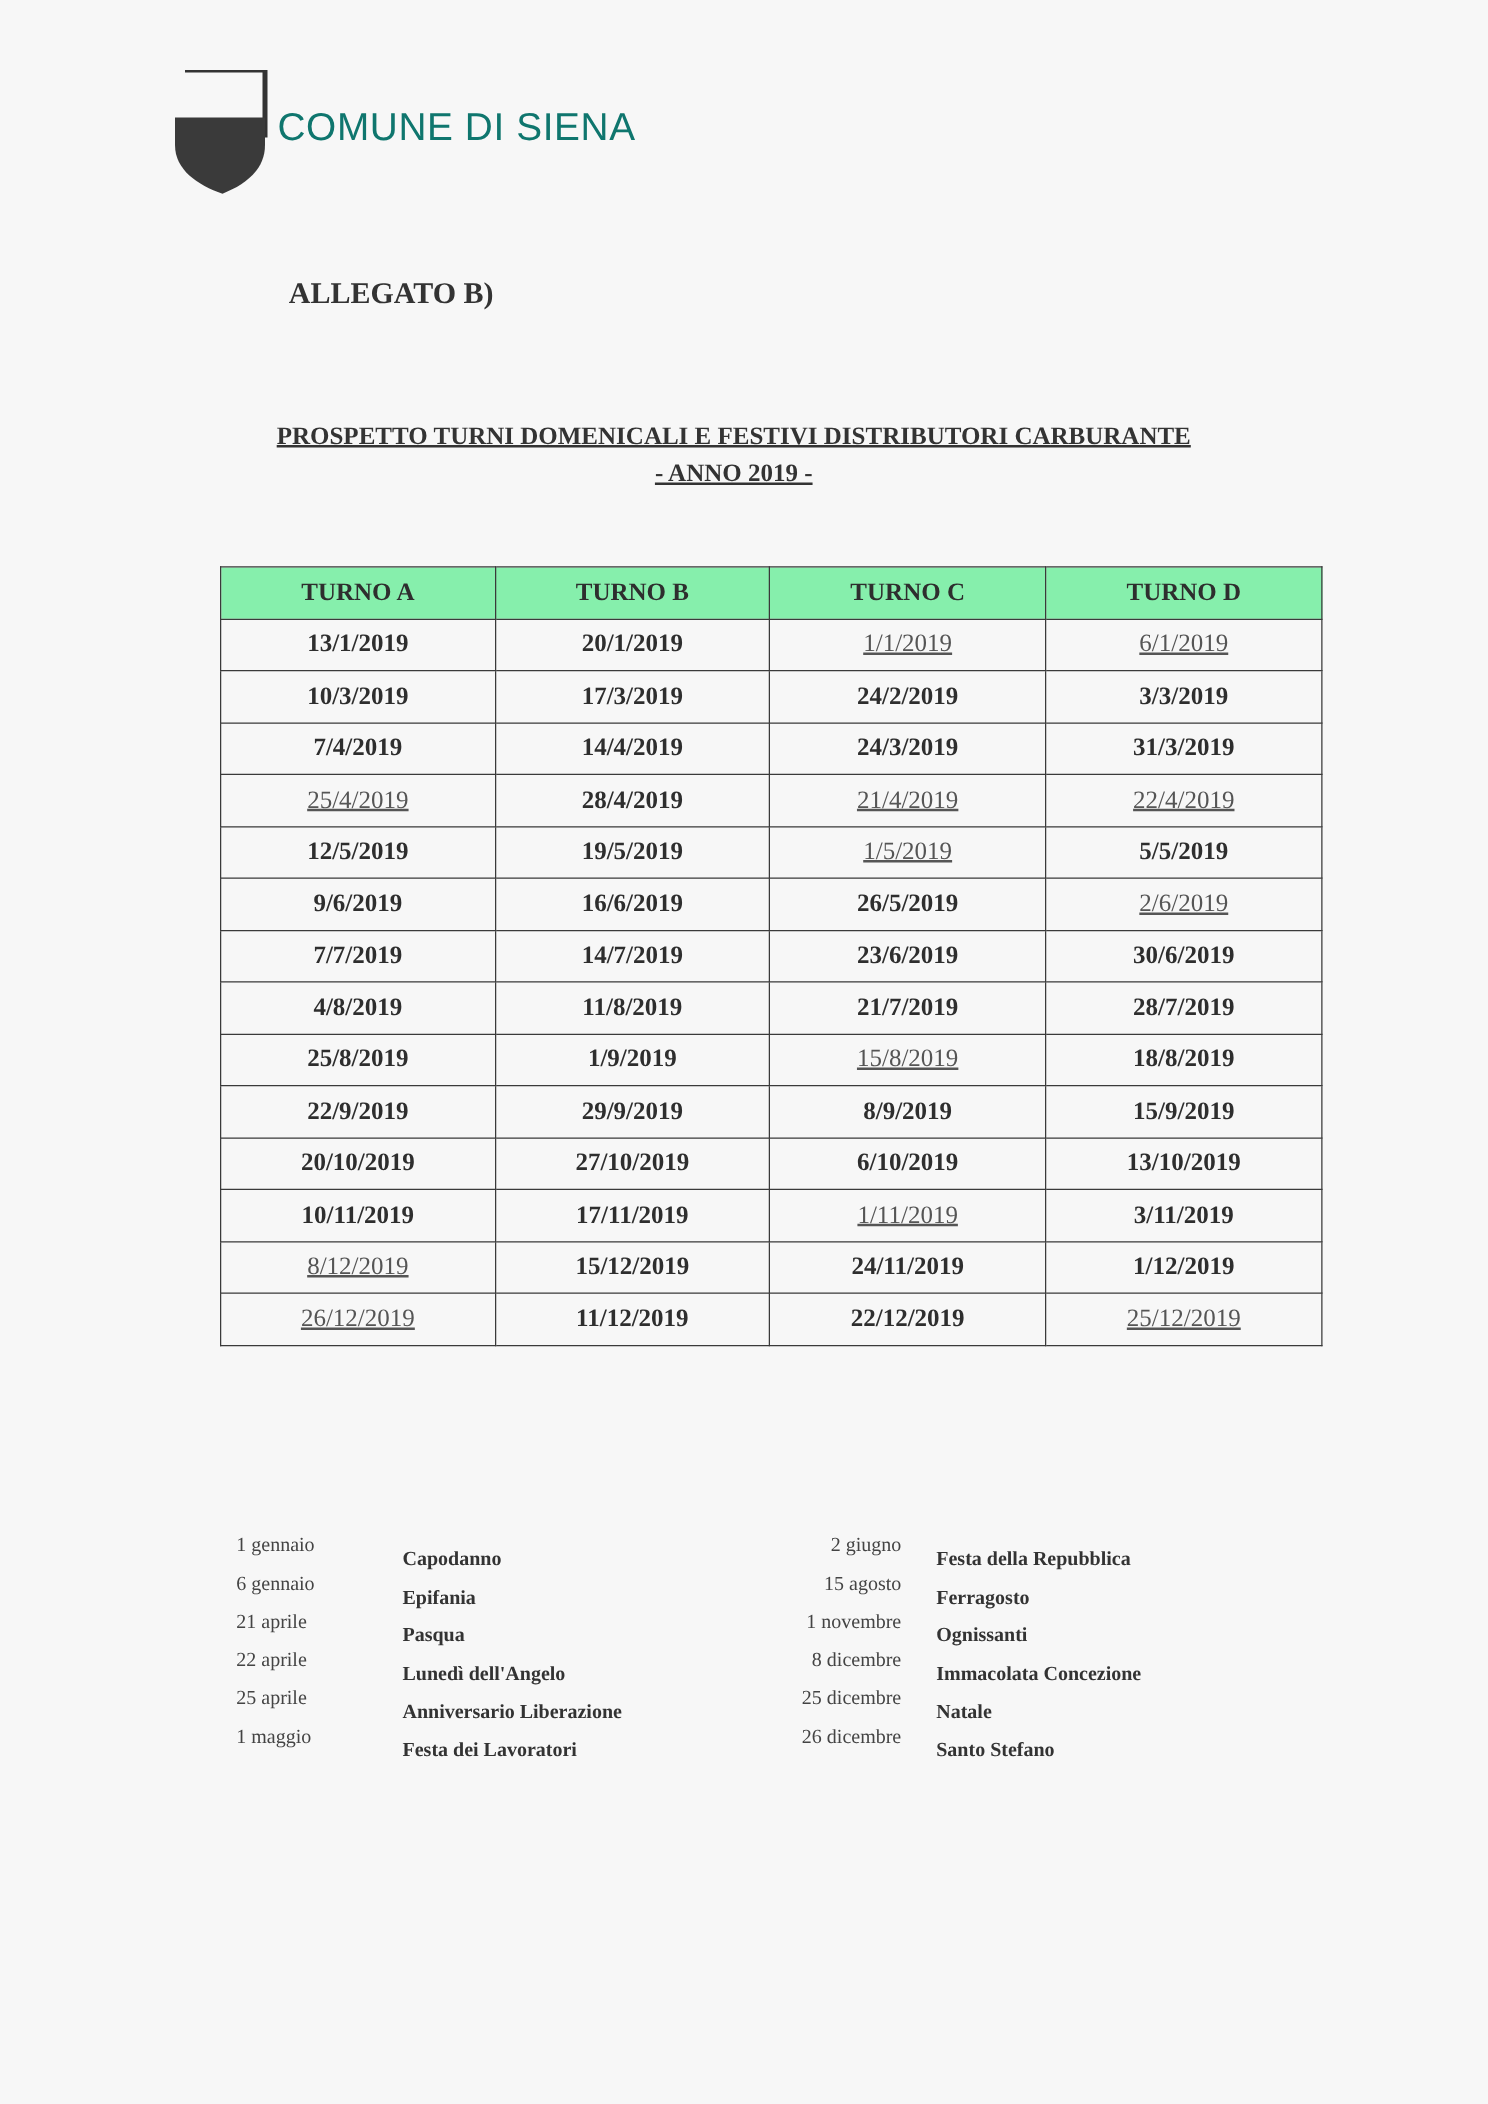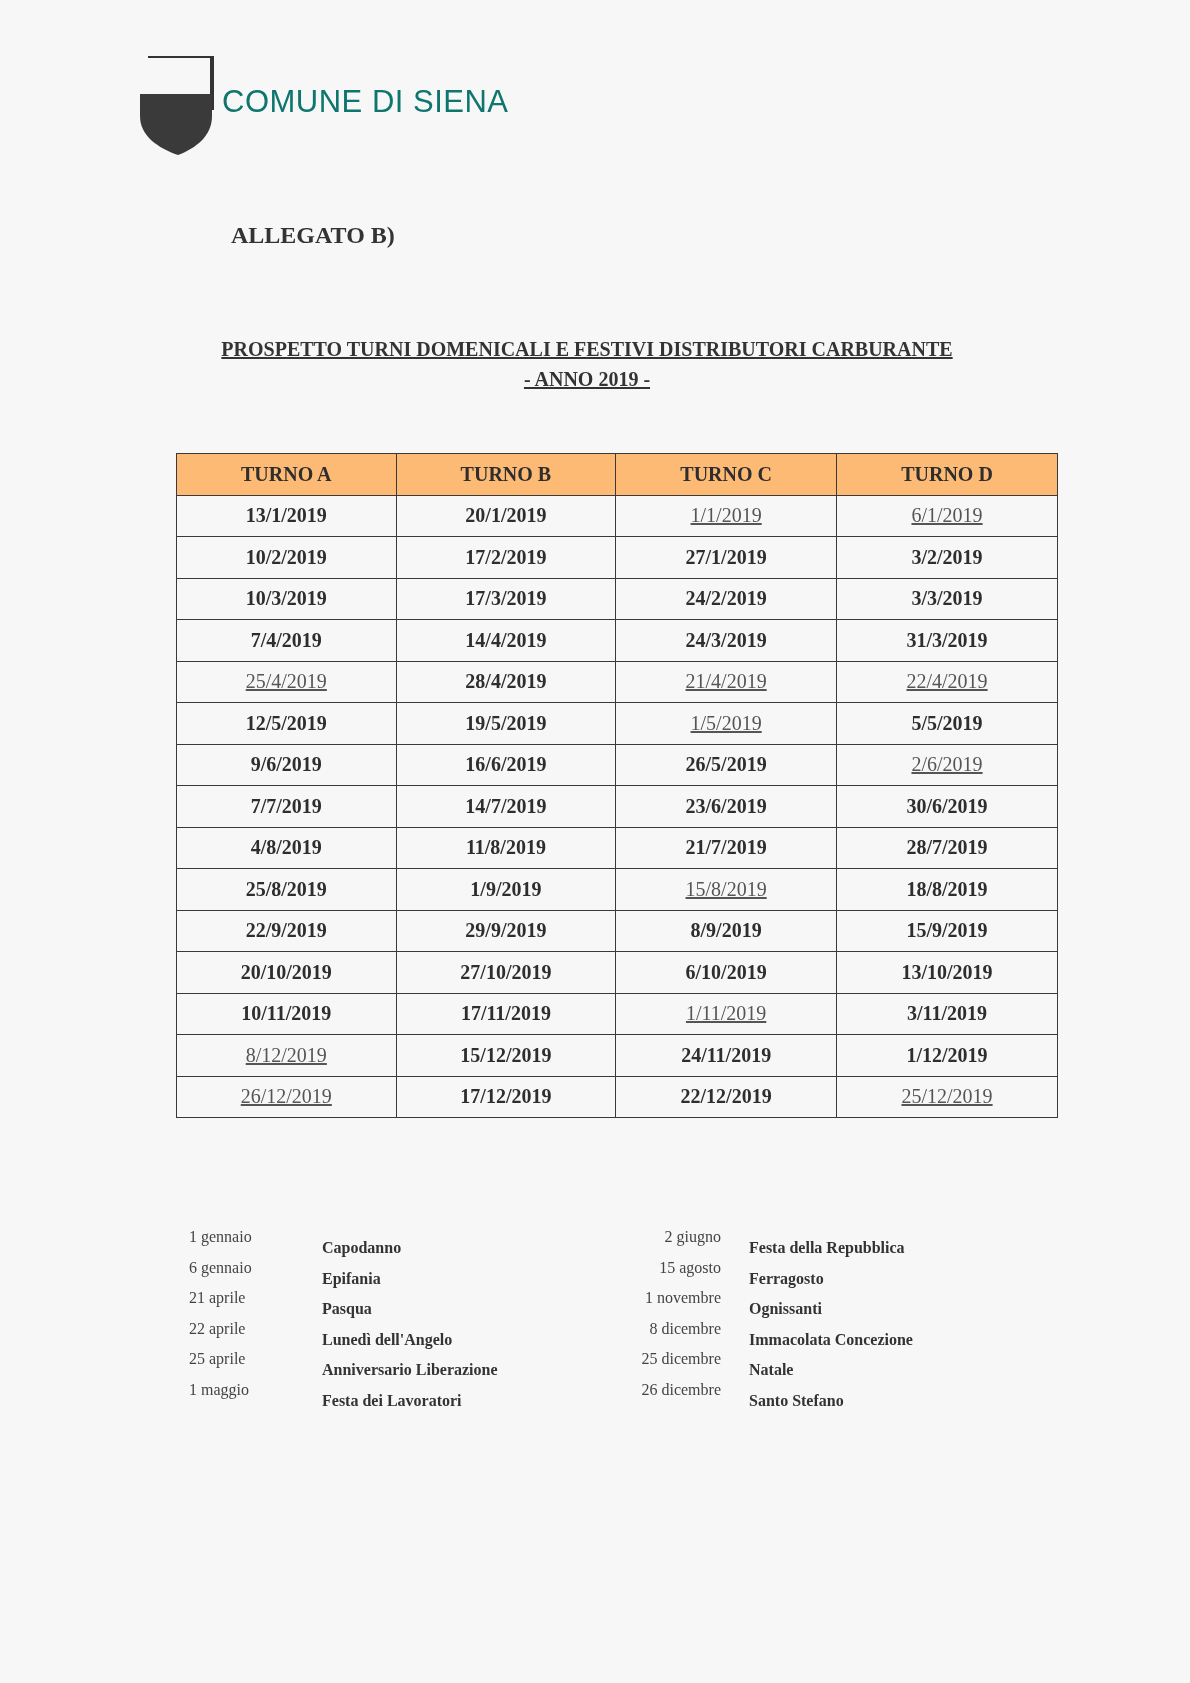--- a/index.html
+++ b/index.html
@@ -20,21 +20,21 @@
   }
   .title.t1 { top:338px; left:-8px; }
   .title.t2 { top:368px; left:-8px; }
   table.turni {
     position:absolute; left:176px; top:453px; width:882px; border-collapse:collapse;
     font-size:20px; font-weight:bold;
   }
   table.turni th, table.turni td {
     border:1.5px solid #3a3a3a; text-align:center; height:40.5px; padding:0;
   }
-  table.turni th { background:#fdba74; font-size:20px; }
+  table.turni th { background:#86efac; font-size:20px; }
   table.turni td.hol { font-weight:normal; text-decoration:underline; color:#555; }
   .legend { position:absolute; top:1222px; font-size:16px; }
   .legend.left { left:189px; }
   .legend.right { left:600px;text-align:right; }
   .legend .row { height:30.5px; display:flex; align-items:center;gap:28px; }
   .legend .date { width:105px; color:#444; }
   .legend.right .date { width:121px; }
   .legend .name { font-weight:bold; color:#333; white-space:nowrap;margin-top:22px; }
 </style>
 </head>
@@ -63,26 +63,20 @@
     </tr>
   </thead>
   <tbody id="tbody">
       <tr>
         <td>13/1/2019</td>
         <td>20/1/2019</td>
         <td class="hol">1/1/2019</td>
         <td class="hol">6/1/2019</td>
       </tr>
       <tr>
-        <td>10/2/2019</td>
-        <td>17/2/2019</td>
-        <td>27/1/2019</td>
-        <td>3/2/2019</td>
-      </tr>
-      <tr>
         <td>10/3/2019</td>
         <td>17/3/2019</td>
         <td>24/2/2019</td>
         <td>3/3/2019</td>
       </tr>
       <tr>
         <td>7/4/2019</td>
         <td>14/4/2019</td>
         <td>24/3/2019</td>
         <td>31/3/2019</td>
@@ -142,21 +136,21 @@
         <td>3/11/2019</td>
       </tr>
       <tr>
         <td class="hol">8/12/2019</td>
         <td>15/12/2019</td>
         <td>24/11/2019</td>
         <td>1/12/2019</td>
       </tr>
       <tr>
         <td class="hol">26/12/2019</td>
-        <td>17/12/2019</td>
+        <td>11/12/2019</td>
         <td>22/12/2019</td>
         <td class="hol">25/12/2019</td>
       </tr>
     </tbody>
 </table>
 
 <div class="legend left" id="legend-left">
     <div class="row">
       <span class="date">1 gennaio</span>
       <span class="name">Capodanno</span>

